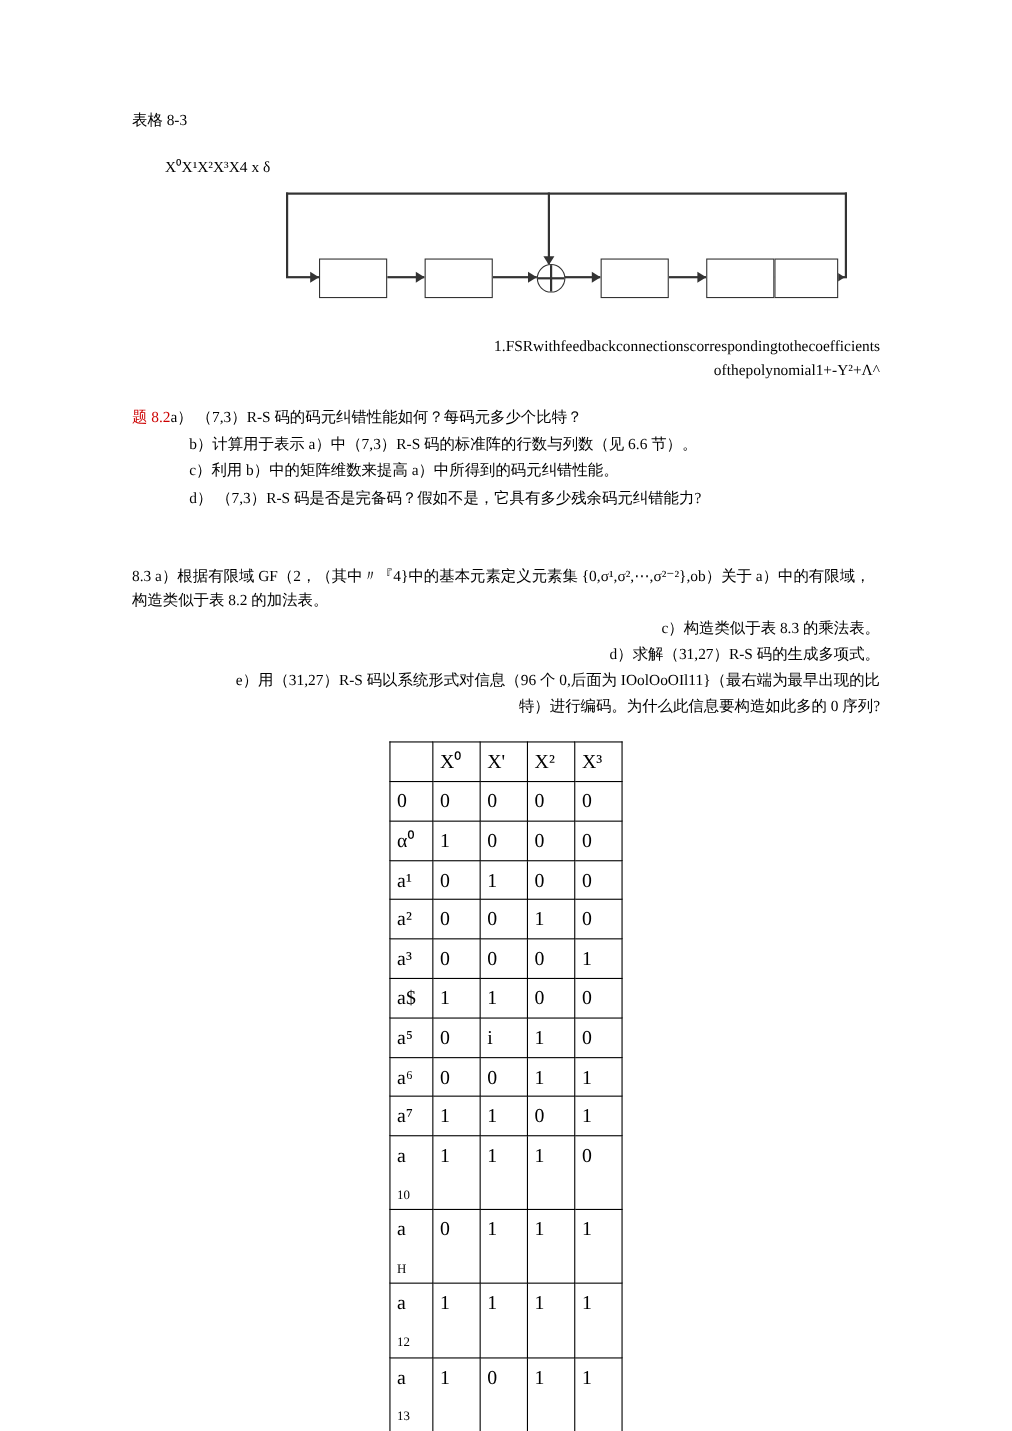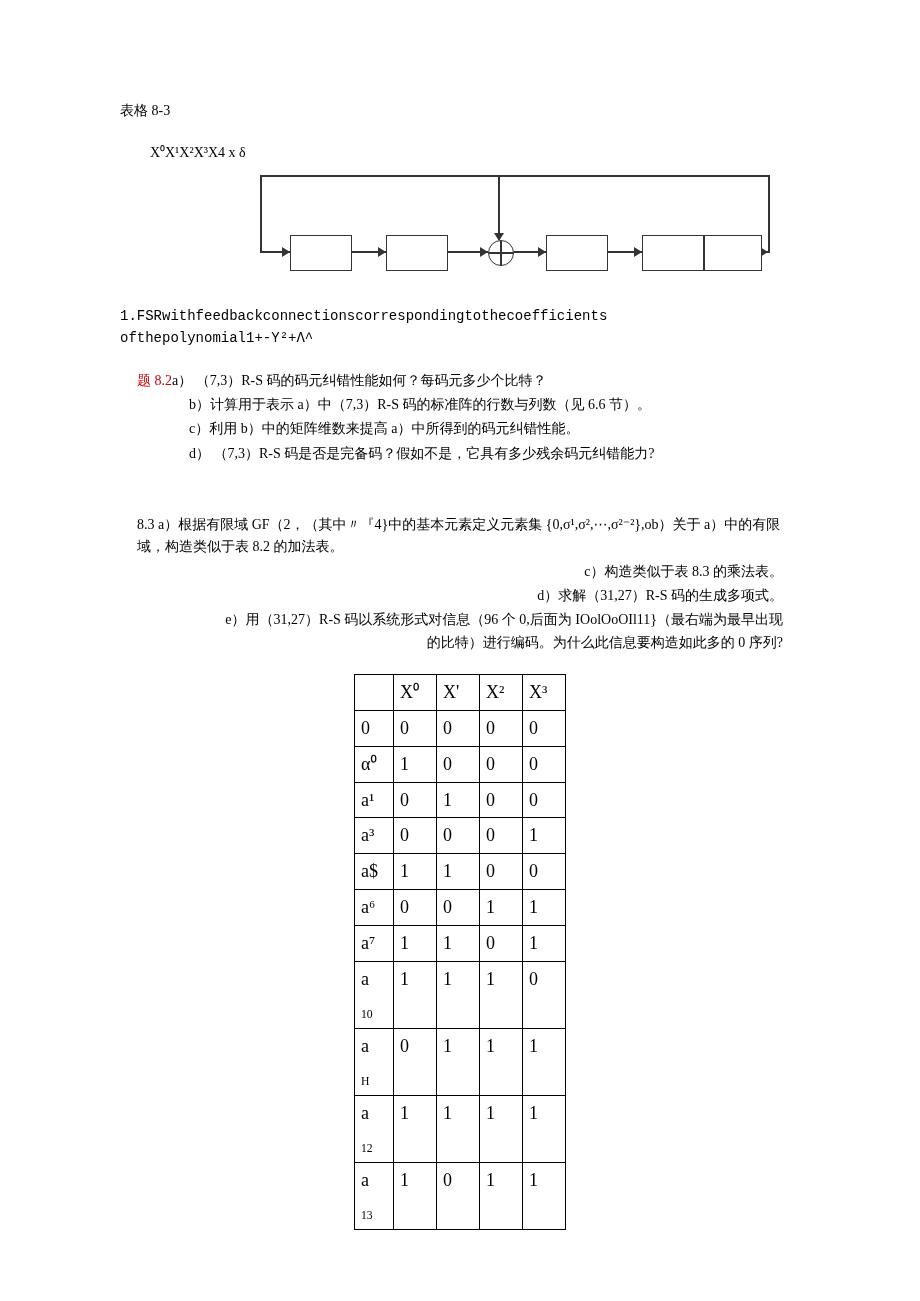--- a/index.html
+++ b/index.html
@@ -26,27 +26,27 @@
     top: 65px; left: 228px;
   }
   .xor::before, .xor::after { content:""; position:absolute; background:#333; }
   .xor::before { left:11px; top:0; width:2px; height:24px; }
   .xor::after  { top:11px; left:0; height:2px; width:24px; }
   .hline { position:absolute; height:2px; background:#333; }
   .vline { position:absolute; width:2px; background:#333; }
   .arrow-r { position:absolute; width:0; height:0; border-top:5px solid transparent; border-bottom:5px solid transparent; border-left:8px solid #333; }
   .arrow-d { position:absolute; width:0; height:0; border-left:5px solid transparent; border-right:5px solid transparent; border-top:8px solid #333; }
 
-  .caption { text-align:left; margin: 10px 0 20px 0; font-family: Liberation Mono, monospace; }
+  .caption { text-align:right; margin: 10px 0 20px 0; font-family: Liberation Serif, serif; }
 
   .q-head { color: #c00; display:inline; }
   .q-text { display:inline; }
   .sub-q { padding-left: 52px; }
   .sub-q2 { padding-left: 78px; text-align: right; }
-  .para { margin: 2px 17px; }
+  .para { margin: 2px 0; }
 
   table.data {
     border-collapse: collapse;
     margin: 20px auto 0 auto;
     font-family: "Times New Roman", serif;
     font-size: 18px;
   }
   table.data td {
     border: 1px solid #000;
     padding: 3px 6px;
@@ -144,31 +144,45 @@
         <td class="">0</td>
       </tr>
       <tr>
         <td class="rowh">a¹</td>
         <td class="">0</td>
         <td class="">1</td>
         <td class="">0</td>
         <td class="">0</td>
       </tr>
       <tr>
+        <td class="rowh">a²</td>
+        <td class="">0</td>
+        <td class="">0</td>
+        <td class="">1</td>
+        <td class="">0</td>
+      </tr>
+      <tr>
         <td class="rowh">a³</td>
         <td class="">0</td>
         <td class="">0</td>
         <td class="">0</td>
         <td class="">1</td>
       </tr>
       <tr>
         <td class="rowh">a$</td>
         <td class="">1</td>
         <td class="">1</td>
         <td class="">0</td>
+        <td class="">0</td>
+      </tr>
+      <tr>
+        <td class="rowh">a⁵</td>
+        <td class="">0</td>
+        <td class="">i</td>
+        <td class="">1</td>
         <td class="">0</td>
       </tr>
       <tr>
         <td class="rowh">a⁶</td>
         <td class="">0</td>
         <td class="">0</td>
         <td class="">1</td>
         <td class="">1</td>
       </tr>
       <tr>

